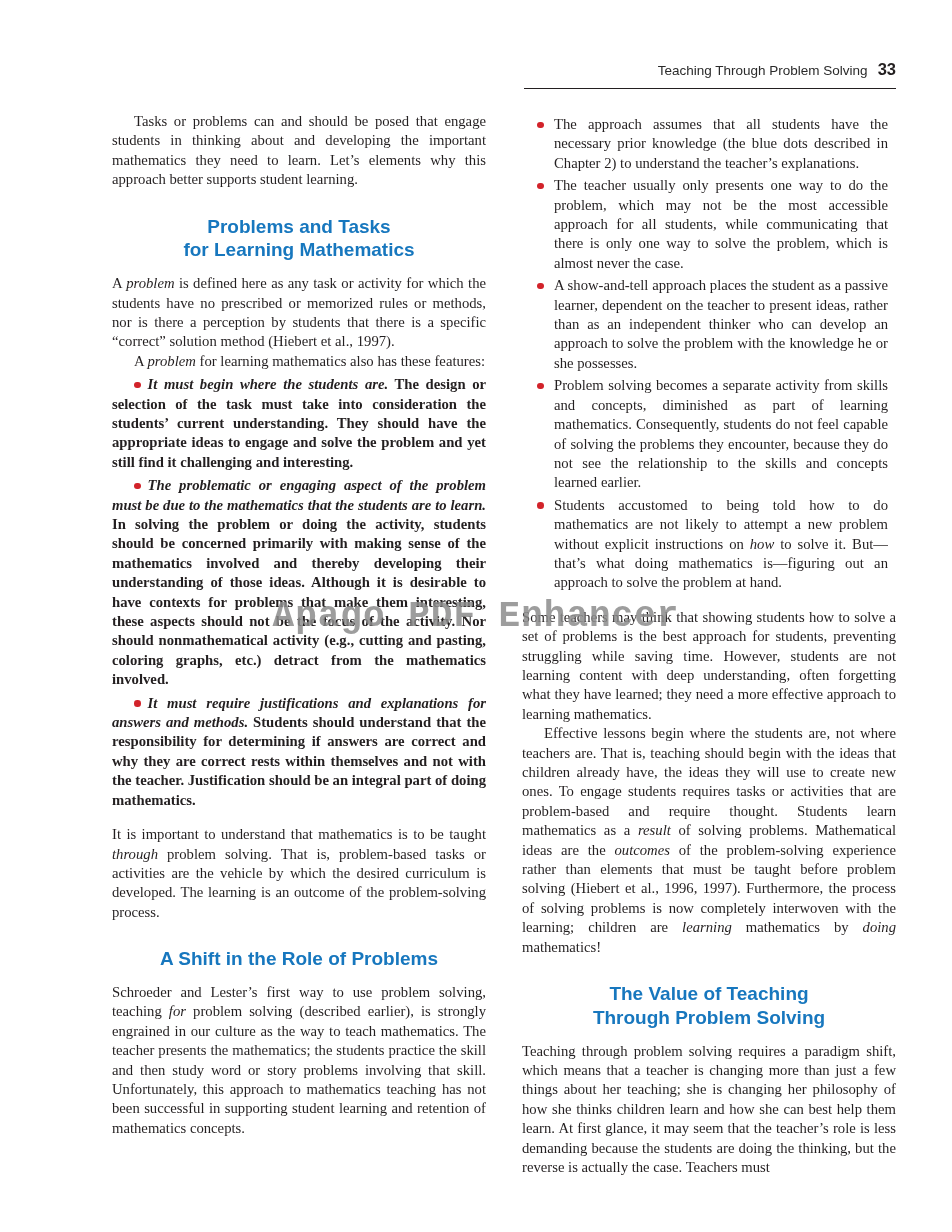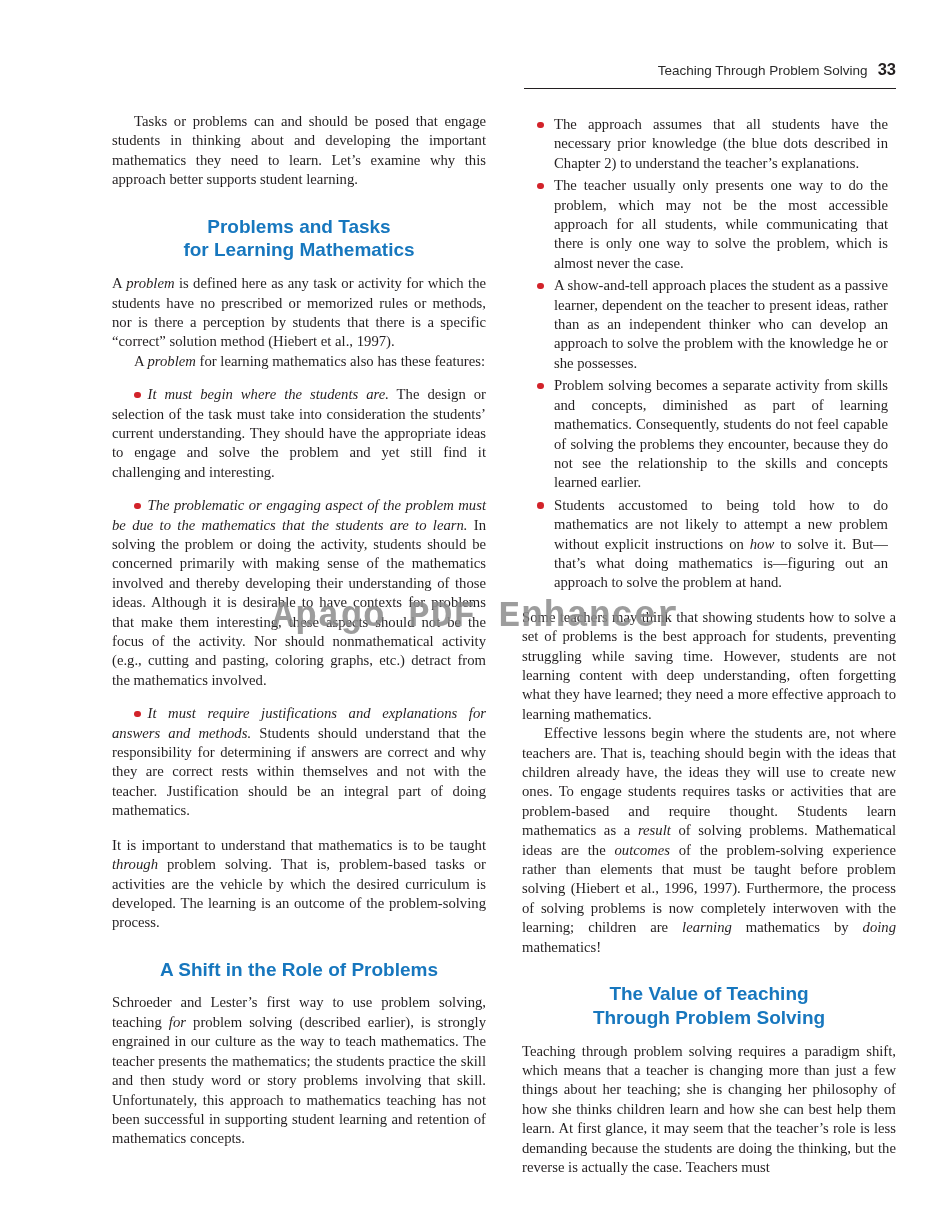--- a/index.html
+++ b/index.html
@@ -34,21 +34,21 @@
   .heading{
     font-family:"Liberation Sans", sans-serif;
     font-weight:700;font-size:19px;line-height:1.25;
     color:var(--heading-blue, #1777BE);
     margin:25px 0 12px 0;text-align:center;
   }
   .bullet{
     position:relative;padding-left:24px;margin:3px 8px;
     text-align:justify;hyphens:auto;
   }
-  .bullet-inline{margin-top:14px;}
+  .bullet-inline{margin-top:4px;font-weight:bold;}
   .dot{
     background:var(--bullet-red, #D2232A);
     display:inline-block;width:6.5px;height:6.5px;border-radius:50%;
   }
   .dot-hang{position:absolute;left:7px;top:6.5px;}
   .dot-inline{margin-right:7px;transform:translateY(-1px);}
   .watermark{
     position:absolute;top:596px;left:476px;transform:translateX(-50%);
     font-family:Liberation Mono, monospace;
     font-weight:700;font-size:36px;letter-spacing:1px;
@@ -61,21 +61,21 @@
 
 <div class="page">
 
   <div class="running-head">
     <span>Teaching Through Problem Solving</span><span class="page-num">33</span>
   </div>
   <div class="header-rule"></div>
 
   <div class="content">
     <div class="col">
-        <p class="para indent"><span>Tasks or problems can and should be posed that engage students in thinking about and developing the important mathematics they need to learn. Let’s examine why this approach better supports student learning.</span></p>
+        <p class="para indent"><span>Tasks or problems can and should be posed that engage students in thinking about and developing the important mathematics they need to learn. Let’s elements why this approach better supports student learning.</span></p>
         <div class="heading"><span>Problems and Tasks</span><br><span>for Learning Mathematics</span></div>
         <p class="para"><span>A </span><i>problem</i><span> is defined here as any task or activity for which the students have no prescribed or memorized rules or methods, nor is there a perception by students that there is a specific “correct” solution method (Hiebert et al., 1997).</span></p>
         <p class="para indent"><span>A </span><i>problem</i><span> for learning mathematics also has these features:</span></p>
         <p class="para indent bullet-inline"><span class="dot dot-inline"></span><i>It must begin where the students are.</i><span> The design or selection of the task must take into consideration the students’ current understanding. They should have the appropriate ideas to engage and solve the problem and yet still find it challenging and interesting.</span></p>
         <p class="para indent bullet-inline"><span class="dot dot-inline"></span><i>The problematic or engaging aspect of the problem must be due to the mathematics that the students are to learn.</i><span> In solving the problem or doing the activity, students should be concerned primarily with making sense of the mathematics involved and thereby developing their understanding of those ideas. Although it is desirable to have contexts for problems that make them interesting, these aspects should not be the focus of the activity. Nor should nonmathematical activity (e.g., cutting and pasting, coloring graphs, etc.) detract from the mathematics involved.</span></p>
         <p class="para indent bullet-inline"><span class="dot dot-inline"></span><i>It must require justifications and explanations for answers and methods.</i><span> Students should understand that the responsibility for determining if answers are correct and why they are correct rests within themselves and not with the teacher. Justification should be an integral part of doing mathematics.</span></p>
         <p class="para spaced"><span>It is important to understand that mathematics is to be taught </span><i>through</i><span> problem solving. That is, problem-based tasks or activities are the vehicle by which the desired curriculum is developed. The learning is an outcome of the problem-solving process.</span></p>
         <div class="heading"><span>A Shift in the Role of Problems</span></div>
         <p class="para"><span>Schroeder and Lester’s first way to use problem solving, teaching </span><i>for</i><span> problem solving (described earlier), is strongly engrained in our culture as the way to teach mathematics. The teacher presents the mathematics; the students practice the skill and then study word or story problems involving that skill. Unfortunately, this approach to mathematics teaching has not been successful in supporting student learning and retention of mathematics concepts.</span></p>
       </div>

